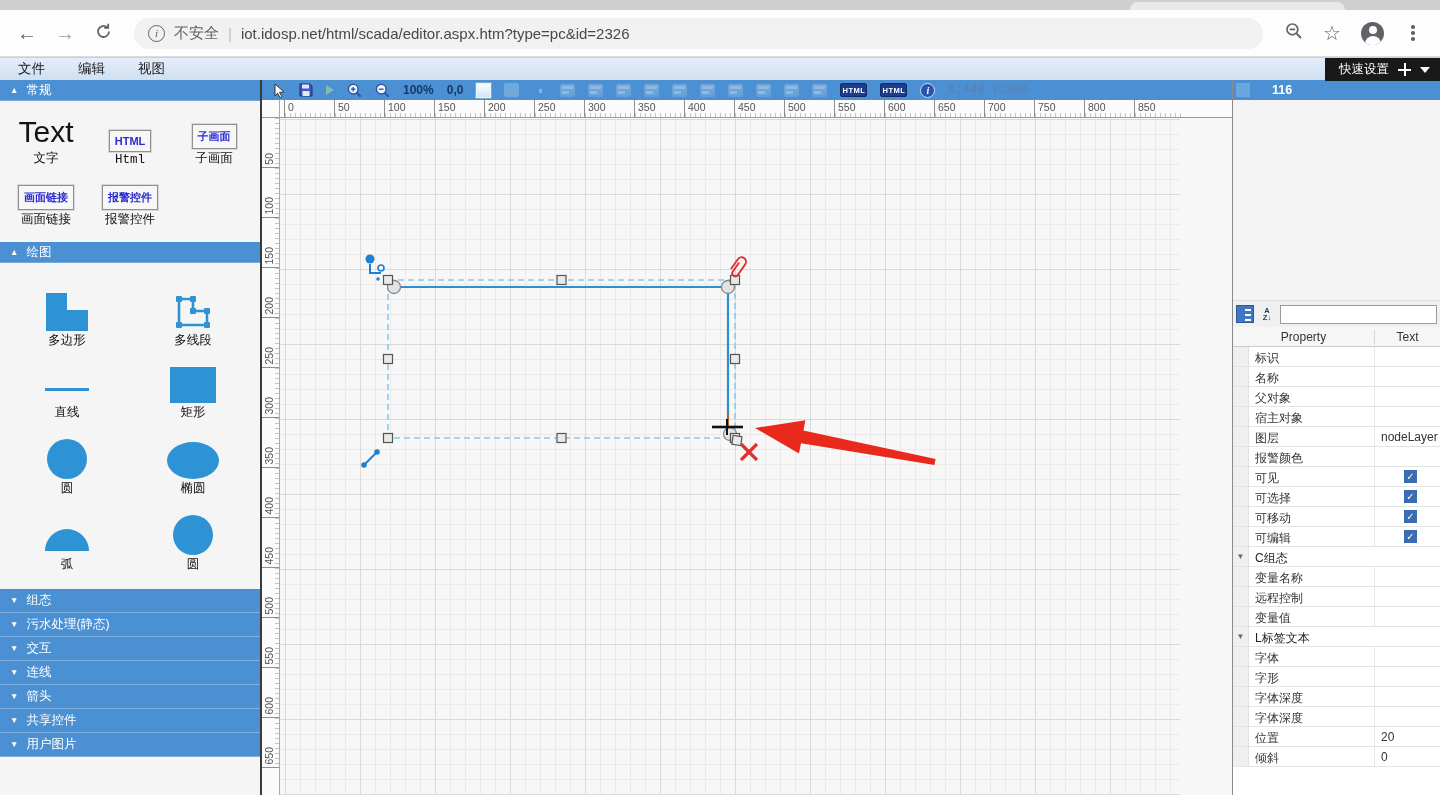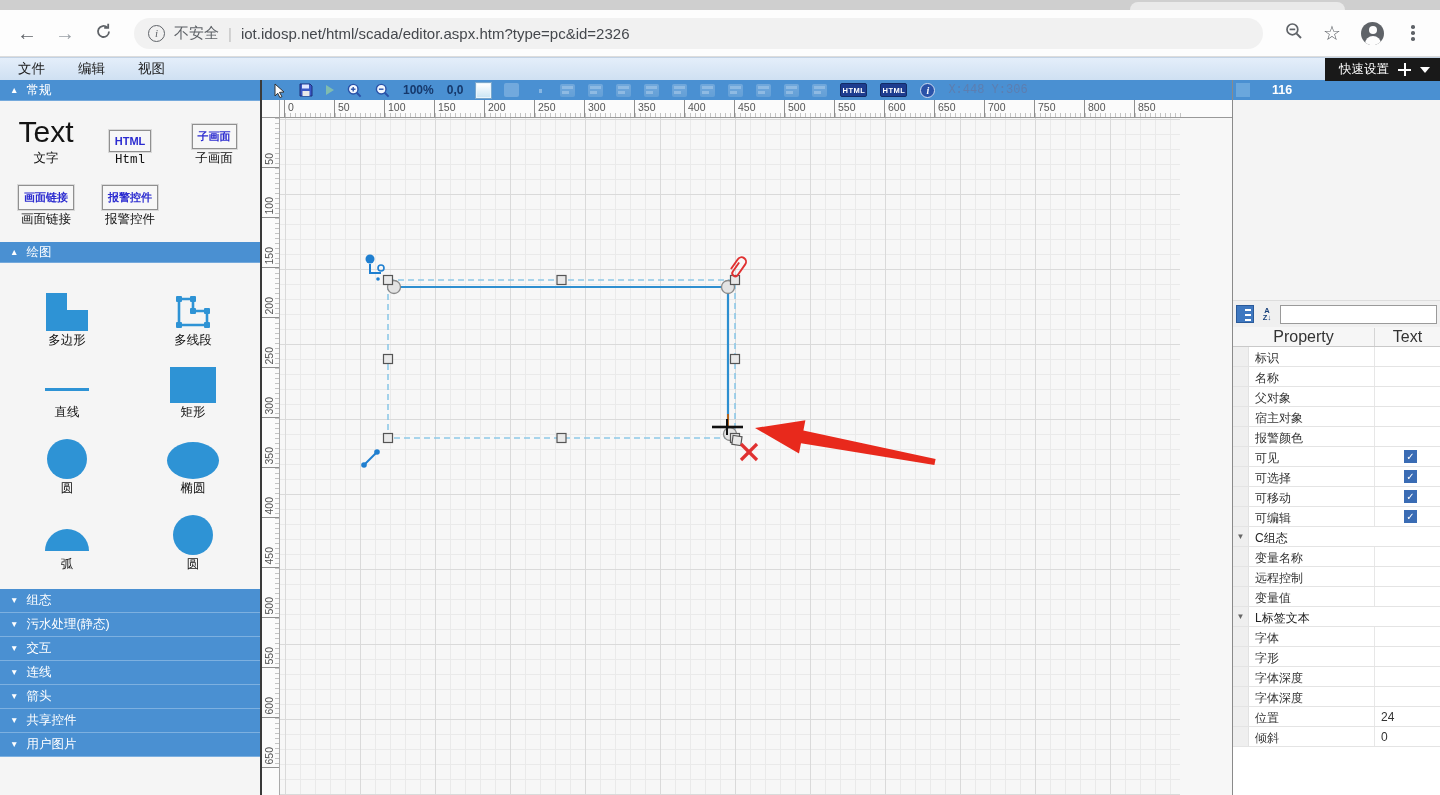--- a/index.html
+++ b/index.html
@@ -90,21 +90,21 @@
   
   .rightpanel { width:208px; flex:none; border-left:1px solid #8a8a8a; background:#4c1d95; display:flex; flex-direction:column; overflow:hidden; }
   .ptitle { height:20px; flex:none; background:#4a90d2; display:flex; align-items:center; }
   .psq { width:14px; height:14px; background:#6aa7dd; margin-left:3px; }
   .ptitle-text { color:#fff; font-size:12.5px; font-weight:700; margin-left:22px; }
   .pspace { height:200px; flex:none; background:#f4f4f4; }
   .ptools { height:27px; flex:none; background:#f0f0f0; border-top:1px solid #ddd; display:flex; align-items:center; gap:4px; padding:0 3px; }
   .cat-ic { width:18px; height:18px; background:#3f78c0; border:1px solid #2a5a9a; background-image:linear-gradient(#fff,#fff),linear-gradient(#fff,#fff),linear-gradient(#fff,#fff); background-size:6px 2px,6px 2px,6px 2px; background-position:8px 3px,8px 8px,8px 13px; background-repeat:no-repeat; }
   .az-ic { width:18px; height:18px; display:flex; flex-direction:column; align-items:center; justify-content:center; font-size:7.5px; font-weight:700; color:#17407a; line-height:1; }
   .pinput { flex:1; height:19px; background:#fff; border:1px solid #9a9a9a; }
-  .phead { height:20px; flex:none; display:flex; align-items:center; background:#f6f6f6; border-bottom:1px solid #c9c9c9; font-size:16px; color:#333; }
+  .phead { height:20px; flex:none; display:flex; align-items:center; background:#f6f6f6; border-bottom:1px solid #c9c9c9; font-size:12px; color:#333; }
   .phead .ph1 { width:142px; text-align:center; border-right:1px solid #d5d5d5; }
   .phead .ph2 { flex:1; text-align:center; }
   .prows { flex:1; overflow:hidden; background:#fff; }
   .prow { height:20px; display:flex; align-items:stretch; border-bottom:1px solid #e4e4e4; font-size:12px; color:#333; cursor:default; }
   .gut { width:16px; flex:none; background:#efefef; border-right:1px solid #e2e2e2; display:flex; align-items:center; justify-content:center; }
   .gtri { display:none; font-size:8px; color:#666; }
   .prow.group .gtri { display:block; }
   .plabel { width:126px; flex:none; padding:3px 0 0 6px; border-right:1px solid #e7e7e7; white-space:nowrap; overflow:hidden; }
   .prow.group .plabel { border-right:none; color:#222; }
   .pvalue { flex:1; position:relative; display:flex; align-items:center; padding-left:6px; }
@@ -496,20 +496,28 @@
 
           <div class="prow text">
             <span class="gut"></span>
             <span class="plabel">宿主对象</span>
             <span class="pvalue">
               <span></span>
 
             </span>
           </div>
 
+          <div class="prow text">
+            <span class="gut"></span>
+            <span class="plabel">图层</span>
+            <span class="pvalue">
+              <span>nodeLayer</span>
+
+            </span>
+          </div>
 
           <div class="prow text">
             <span class="gut"></span>
             <span class="plabel">报警颜色</span>
             <span class="pvalue">
               <span></span>
 
             </span>
           </div>
 
@@ -637,21 +645,21 @@
             <span class="pvalue">
               <span></span>
 
             </span>
           </div>
 
           <div class="prow text">
             <span class="gut"></span>
             <span class="plabel">位置</span>
             <span class="pvalue">
-              <span>24</span>
+              <span>20</span>
 
             </span>
           </div>
 
           <div class="prow text">
             <span class="gut"></span>
             <span class="plabel">倾斜</span>
             <span class="pvalue">
               <span>0</span>
 

